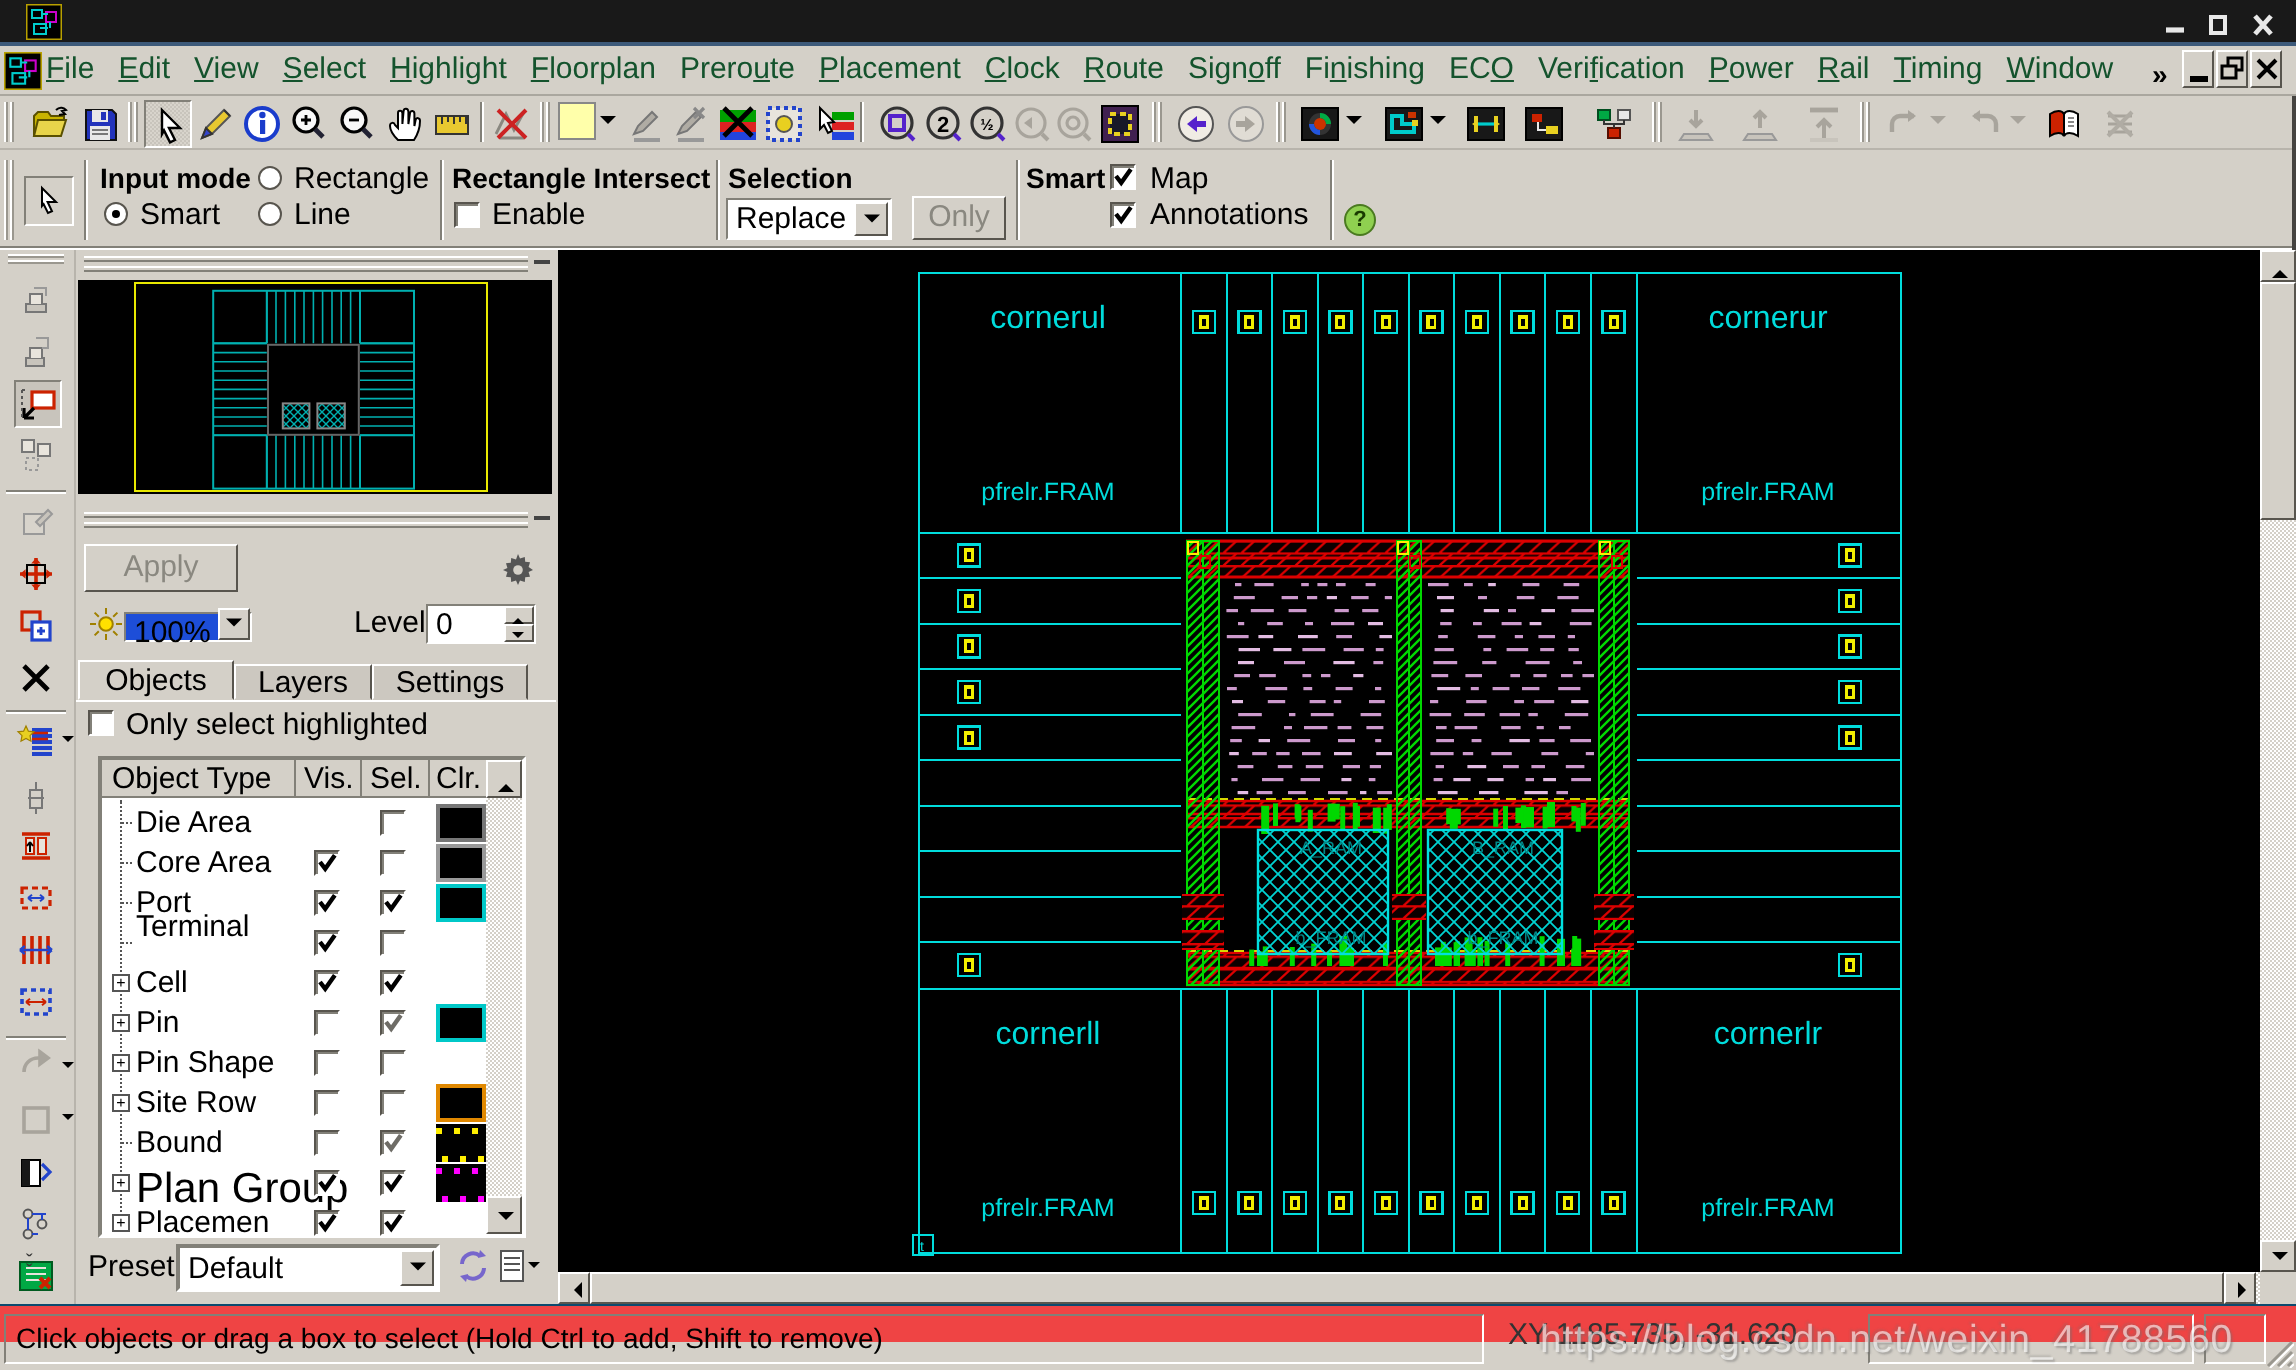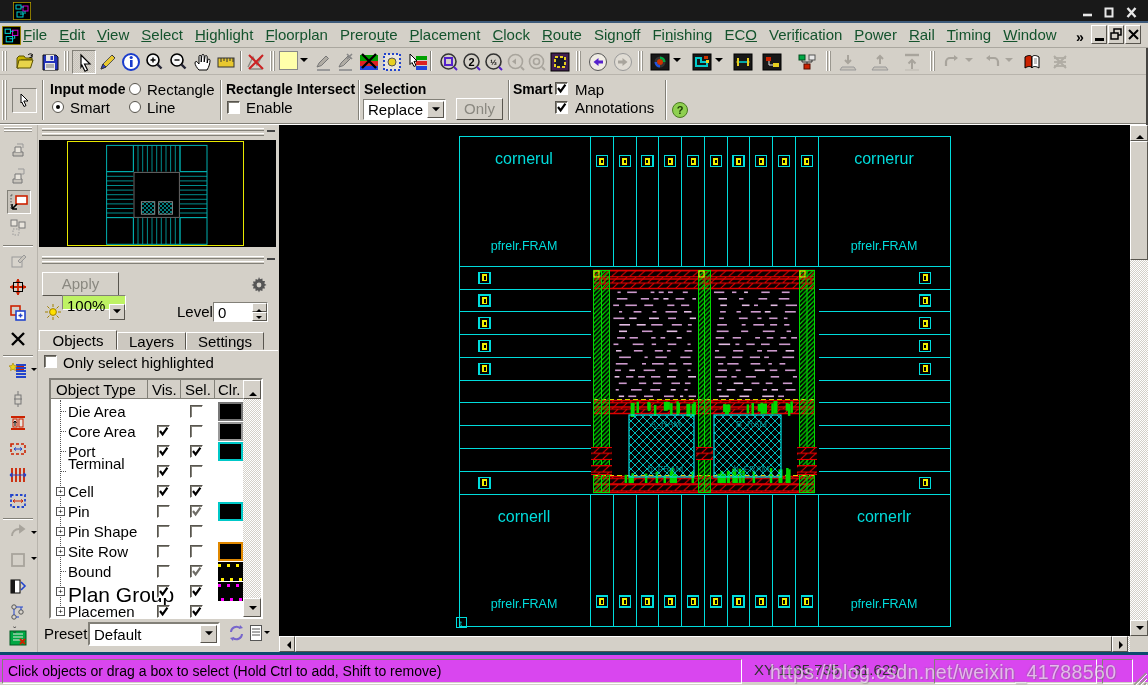--- a/index.html
+++ b/index.html
@@ -547,21 +547,21 @@
     <svg class="abs" style="left:213px;top:152px" width="16" height="16" viewBox="0 0 16 16">
       <path fill="#555" d="M8 0l1 2.2 2.4-.7.2 2.4 2.4.2-.7 2.4L15.5 8l-2.2 1 .7 2.4-2.4.2-.2 2.4-2.4-.7L8 15.5 7 13.3l-2.4.7-.2-2.4-2.4-.2.7-2.4L.5 8l2.2-1-.7-2.4 2.4-.2.2-2.4 2.4.7z"></path>
       <circle cx="8" cy="8" r="2.4" fill="#d4d0c8"></circle>
     </svg>
     <svg class="abs" style="left:7px;top:179px" width="16" height="16" viewBox="0 0 16 16">
       <circle cx="8" cy="8" r="3.4" fill="#ffe000" stroke="#a08000"></circle>
       <g stroke="#a08000">
         <path d="M8 0v3M8 13v3M0 8h3M13 8h3M2.3 2.3l2.1 2.1M11.6 11.6l2.1 2.1M13.7 2.3l-2.1 2.1M4.4 11.6l-2.1 2.1"></path>
       </g>
     </svg>
-    <div class="abs sun" style="left:24px;top:170px;width:64px;height:15px;background:#bef264">
+    <div class="abs sun" style="left:24px;top:181px;width:64px;height:15px;background:#1d4ed8">
       <div style="position:absolute;left:4px;top:1px;font-size:15px">100%</div>
     </div>
     <div class="arrbtn" style="left:71px;top:179px;width:16px;height:16px"></div>
     <div class="lbl" style="left:139px;top:178px">Level</div>
     <div class="abs sun" style="left:175px;top:177px;width:55px;height:20px;background:#fff">
       <div style="position:absolute;left:4px;top:1px;font-size:15px">0</div>
     </div>
     <div class="abs" style="left:214px;top:178px;width:15px;height:9px;background:#d4d0c8;border:1px solid;border-color:#fff #58554e #58554e #fff"></div>
     <div class="abs" style="left:214px;top:187px;width:15px;height:9px;background:#d4d0c8;border:1px solid;border-color:#fff #58554e #58554e #fff"></div>
     <div class="abs" style="left:218px;top:181px;width:0;height:0;border:3.5px solid transparent;border-bottom-color:#000"></div>
@@ -1175,21 +1175,21 @@
 <div class="abs" style="left:279px;top:636px;width:851px;height:16px;background:repeating-conic-gradient(#fff 0 25%,#d4d0c8 0 50%);background-size:2px 2px">
     <div class="abs ras" style="left:0;top:0;width:16px;height:16px;background:#d4d0c8">
       <div class="abs" style="left:3px;top:4px;width:0;height:0;border:4px solid transparent;border-right-color:#000"></div>
     </div>
     <div class="abs ras" style="left:16px;top:0;width:817px;height:16px;background:#d4d0c8"></div>
     <div class="abs ras" style="left:833px;top:0;width:16px;height:16px;background:#d4d0c8">
       <div class="abs" style="left:6px;top:4px;width:0;height:0;border:4px solid transparent;border-left-color:#000"></div>
     </div>
   </div>
 <div class="abs" style="left:1130px;top:636px;width:18px;height:16px;background:#d4d0c8"></div>
-<div class="abs" style="left:0;top:652px;width:1148px;height:30px;background:#d946ef;border-top:3px solid #0c4a6e">
+<div class="abs" style="left:0;top:652px;width:1148px;height:19px;background:#ef4444;border-top:1px solid #0c4a6e">
     <div class="abs sun" style="left:2px;top:4px;width:740px;height:25px">
       <div style="position:absolute;left:5px;top:3px;font-size:14px">Click objects or drag a box to select (Hold Ctrl to add, Shift to remove)</div>
     </div>
     <div class="abs" style="left:754px;top:6px;font-size:15px;font-weight:normal;color:#333">XY 1185.735, -31.620</div>
     <div class="abs sun" style="left:934px;top:4px;width:163px;height:25px"></div>
     <div class="abs sun" style="left:1102px;top:4px;width:31px;height:25px"></div>
     <svg class="abs" style="left:1133px;top:17px" width="14" height="14">
       <path d="M13 1L1 13M13 6L6 13M13 11l-2 2" stroke="#9a978f" stroke-width="1.5"></path>
       <path d="M14 2L2 14M14 7L7 14M14 12l-2 2" stroke="#fff" stroke-width="1"></path>
     </svg>

